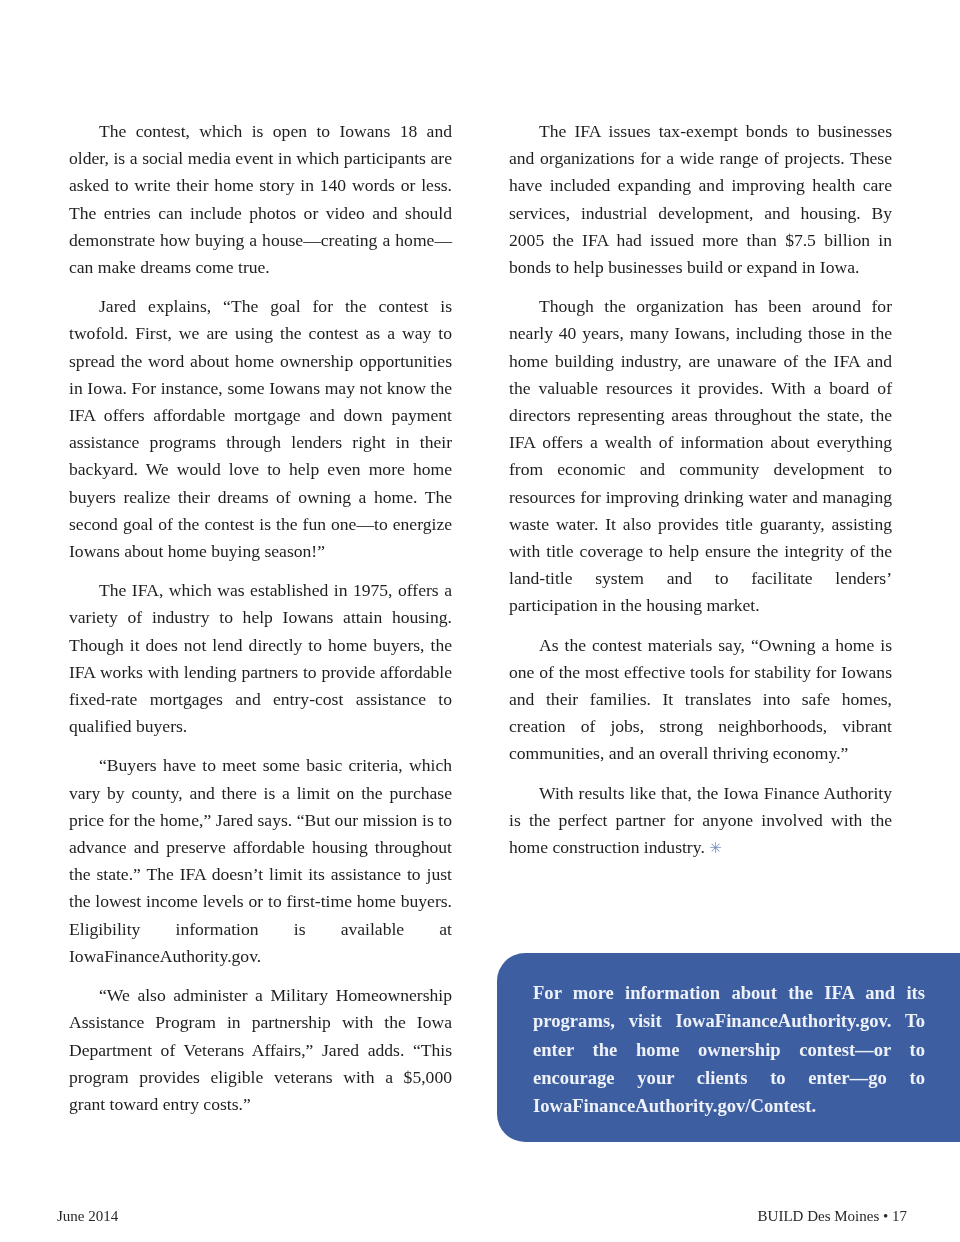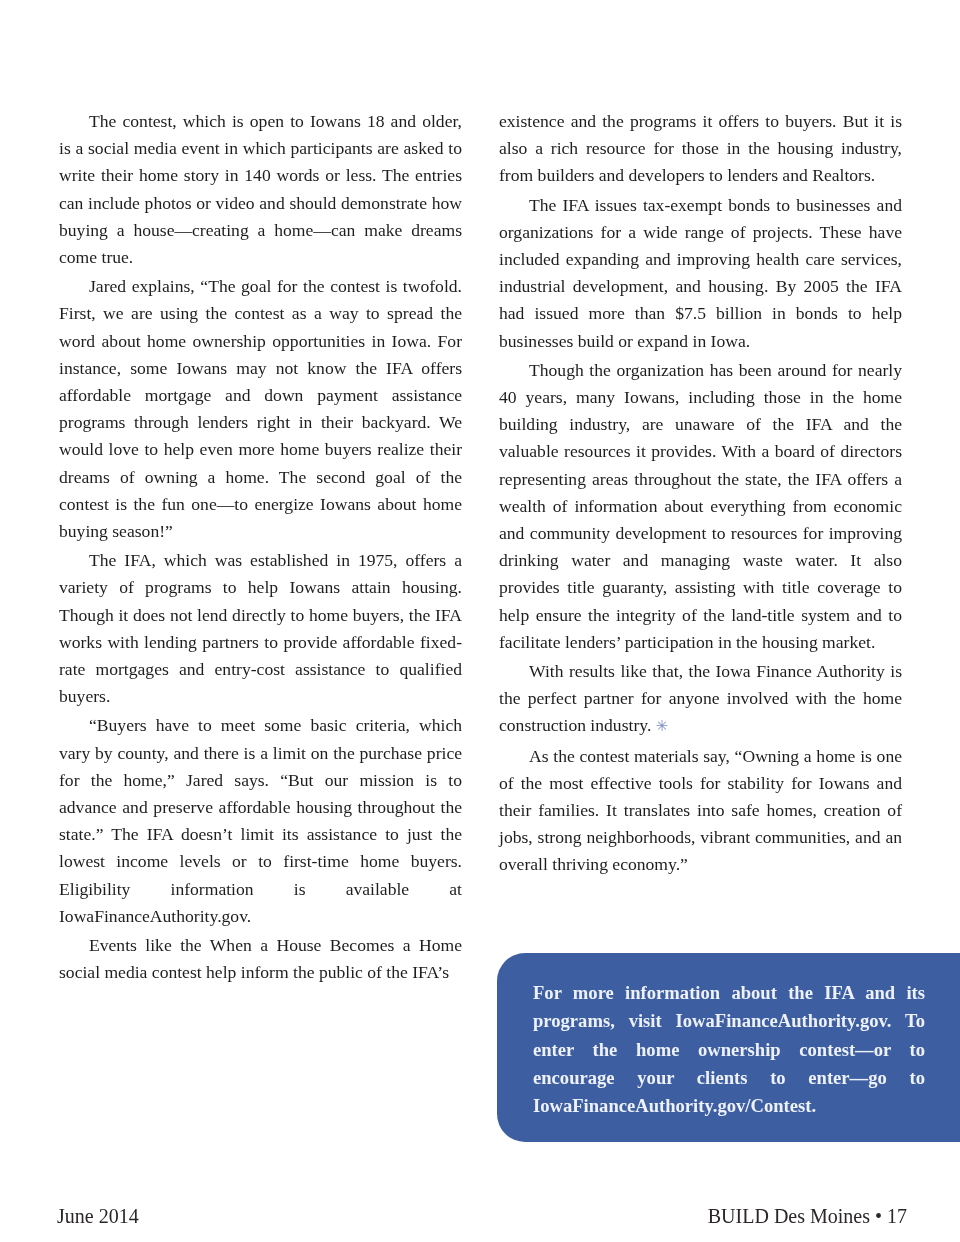--- a/index.html
+++ b/index.html
@@ -18,21 +18,21 @@
   }
   .column {
     position: absolute;
     top: 106px;
     width: 407px;
     font-size: 17.6px;
     line-height: 27.2px;
     text-align: justify;
   }
   .column p {
-    margin: 2px;
+    margin: 12px;
     text-indent: 30px;
     font-family: Liberation Serif, serif;
   }
   .column p.no-indent {
     text-indent: 0;
   }
   .col-left  { left: 57px; }
   .col-right { left: 497px; }
 
   .endmark {
@@ -53,46 +53,45 @@
     margin: 0;
     font-weight: bold;
     font-size: 18.6px;
     line-height: 28.3px;
     text-align: justify;
   }
 
   .footer-left, .footer-right {
     position: absolute;
     top: 1206px;
-    font-size: 20px;
+    font-size: 15px;
     line-height: 20px;
     color: #2a2627;
   }
   .footer-left  { left: 57px; }
   .footer-right { right: 53px; }
 </style>
 </head>
 <body>
 
 <div class="page" style="color: rgb(31, 29, 30);">
 
   <div class="column col-left">
     <p>The contest, which is open to Iowans 18 and older, is a social media event in which participants are asked to write their home story in 140 words or less. The entries can include photos or video and should demonstrate how buying a house—creating a home—can make dreams come true.</p>
     <p>Jared explains, “The goal for the contest is twofold. First, we are using the contest as a way to spread the word about home ownership opportunities in Iowa. For instance, some Iowans may not know the IFA offers affordable mortgage and down payment assistance programs through lenders right in their backyard. We would love to help even more home buyers realize their dreams of owning a home. The second goal of the contest is the fun one—to energize Iowans about home buying season!”</p>
-    <p>The IFA, which was established in 1975, offers a variety of programs to help Iowans attain housing. Though it does not lend directly to home buyers, the IFA works with lending partners to provide affordable fixed-rate mortgages and entry-cost assistance to qualified buyers.</p>
+    <p>The IFA, which was established in 1975, offers a variety of industry to help Iowans attain housing. Though it does not lend directly to home buyers, the IFA works with lending partners to provide affordable fixed-rate mortgages and entry-cost assistance to qualified buyers.</p>
     <p>“Buyers have to meet some basic criteria, which vary by county, and there is a limit on the purchase price for the home,” Jared says. “But our mission is to advance and preserve affordable housing throughout the state.” The IFA doesn’t limit its assistance to just the lowest income levels or to first-time home buyers. Eligibility information is available at IowaFinanceAuthority.gov.</p>
-    <p>Events like the When a House Becomes a Home social media contest help inform the public of the IFA’s</p>
+    <p>“We also administer a Military Homeownership Assistance Program in partnership with the Iowa Department of Veterans Affairs,” Jared adds. “This program provides eligible veterans with a $5,000 grant toward entry costs.”</p>
   </div>
 
   <div class="column col-right">
-    <p class="no-indent">existence and the programs it offers to buyers. But it is also a rich resource for those in the housing industry, from builders and developers to lenders and Realtors.</p>
     <p>The IFA issues tax-exempt bonds to businesses and organizations for a wide range of projects. These have included expanding and improving health care services, industrial development, and housing. By 2005 the IFA had issued more than $7.5 billion in bonds to help businesses build or expand in Iowa.</p>
     <p>Though the organization has been around for nearly 40 years, many Iowans, including those in the home building industry, are unaware of the IFA and the valuable resources it provides. With a board of directors representing areas throughout the state, the IFA offers a wealth of information about everything from economic and community development to resources for improving drinking water and managing waste water. It also provides title guaranty, assisting with title coverage to help ensure the integrity of the land-title system and to facilitate lenders’ participation in the housing market.</p>
+    <p>As the contest materials say, “Owning a home is one of the most effective tools for stability for Iowans and their families. It translates into safe homes, creation of jobs, strong neighborhoods, vibrant communities, and an overall thriving economy.”</p>
     <p><span>With results like that, the Iowa Finance Authority is the perfect partner for anyone involved with the home construction industry.</span> <span class="endmark" style="color: rgb(124, 143, 197);">✳</span></p>
-    <p>As the contest materials say, “Owning a home is one of the most effective tools for stability for Iowans and their families. It translates into safe homes, creation of jobs, strong neighborhoods, vibrant communities, and an overall thriving economy.”</p>
   </div>
 
   <div class="callout" style="background: rgb(61, 95, 161);">
     <p style="color: rgb(238, 241, 248);">For more information about the IFA and its programs, visit IowaFinanceAuthority.gov. To enter the home ownership contest—or to encourage your clients to enter—go to IowaFinanceAuthority.gov/Contest.</p>
   </div>
 
   <div class="footer-left">June 2014</div>
   <div class="footer-right">BUILD Des Moines • 17</div>
 
 </div>

